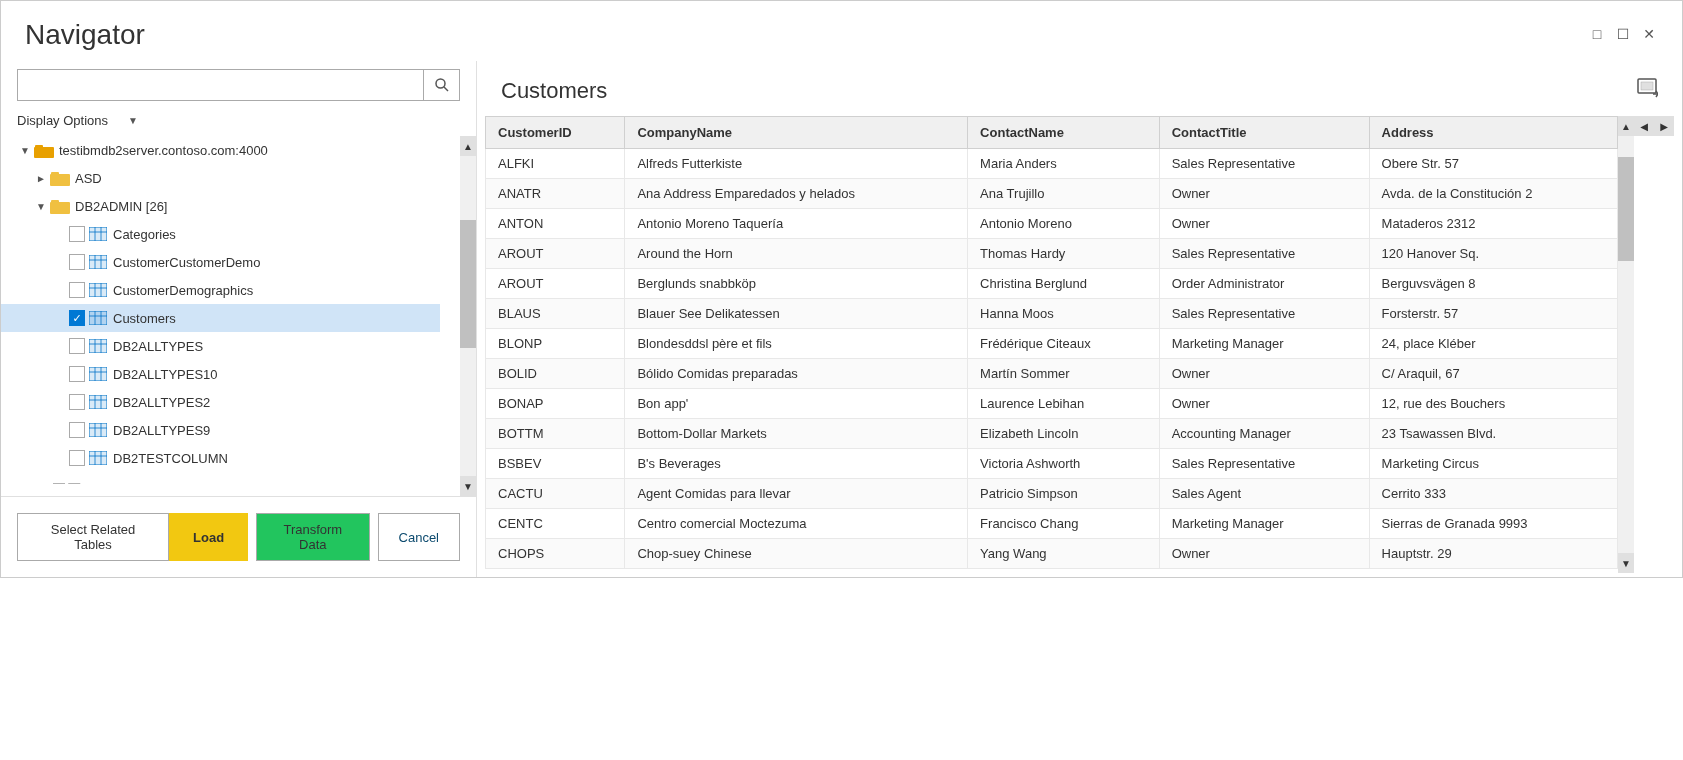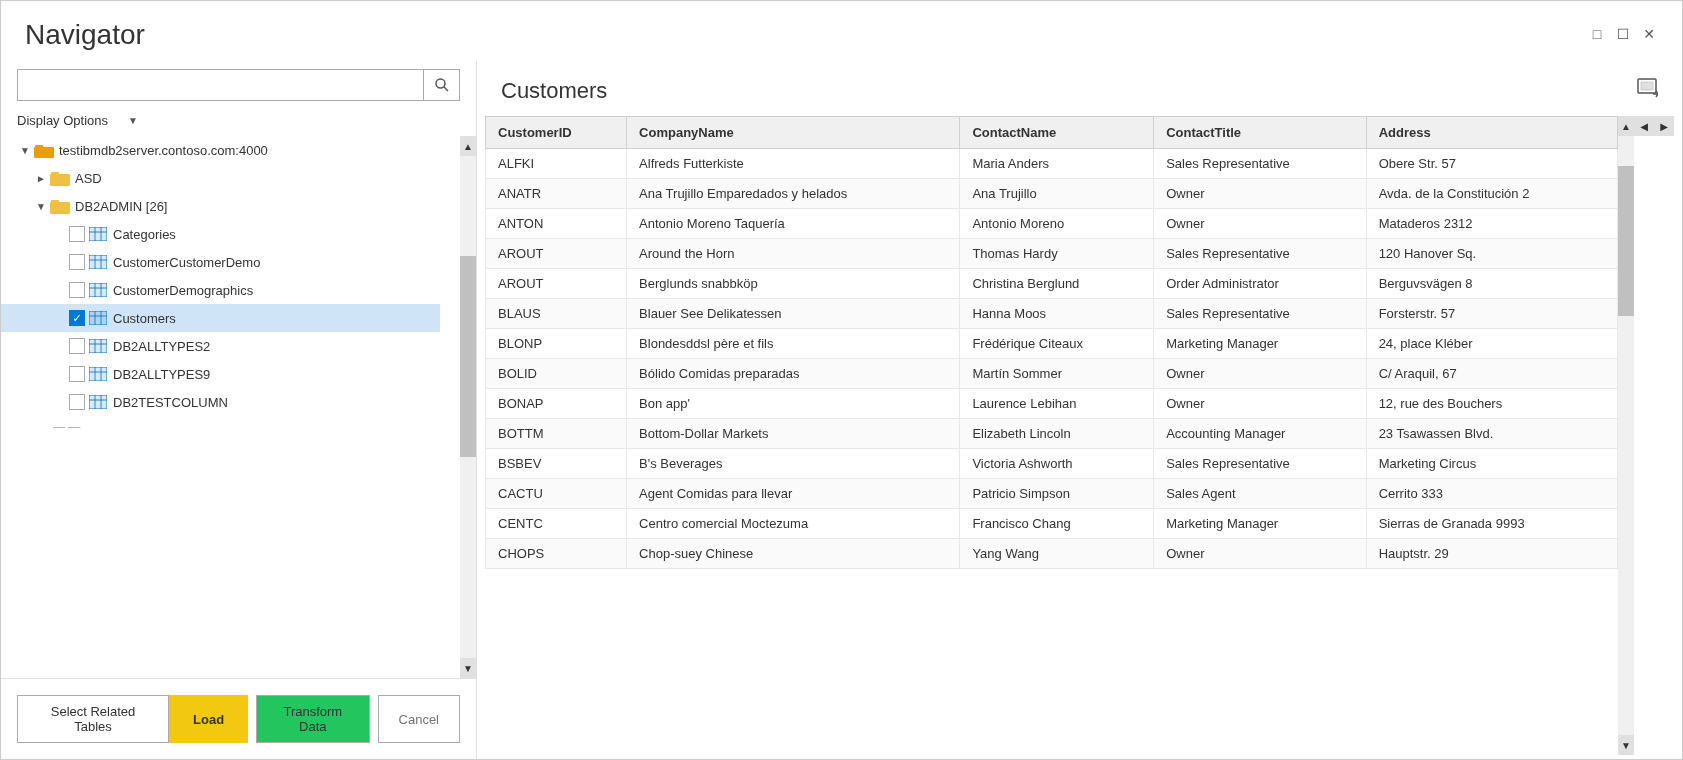--- a/index.html
+++ b/index.html
@@ -9,21 +9,21 @@
       background: #fff;
       color: #333;
       width: 1683px;
       height: 760px;
       overflow: hidden;
       position: relative;
     }
 
     .window {
       width: 1683px;
-      height: 760px;
+      height: 578px;
       background: #fff;
       border: 1px solid #ccc;
       display: flex;
       flex-direction: column;
     }
 
     .title-bar {
       display: flex;
       align-items: flex-start;
       justify-content: space-between;
@@ -238,21 +238,21 @@
       cursor: pointer;
       color: #333;
     }
 
     .btn-cancel {
       background: #fff;
       border: 1px solid #aaa;
       padding: 8px 20px;
       font-size: 13px;
       cursor: pointer;
-      color: #737373;
+      color: #0c4a6e;
     }
 
     
     .right-panel {
       flex: 1;
       display: flex;
       flex-direction: column;
       overflow: hidden;
       padding: 0;
     }
@@ -428,21 +428,49 @@
                 <rect x="0" y="0" width="18" height="14" rx="1" fill="#0072C6" opacity="0.15"></rect>
                 <rect x="0" y="0" width="18" height="14" rx="1" stroke="#0072C6" stroke-width="1"></rect>
                 <line x1="0" y1="5" x2="18" y2="5" stroke="#0072C6" stroke-width="0.8"></line>
                 <line x1="6" y1="0" x2="6" y2="14" stroke="#0072C6" stroke-width="0.8"></line>
                 <line x1="12" y1="0" x2="12" y2="14" stroke="#0072C6" stroke-width="0.8"></line>
               </svg>
             </span>
             <span class="node-label">Customers</span>
           </div>
 
-
+          <div class="tree-node tree-indent-3">
+            <span class="expand-arrow" style="visibility:hidden;">►</span>
+            <span class="checkbox"></span>
+            <span class="table-icon">
+              <svg width="18" height="14" viewBox="0 0 18 14" fill="none">
+                <rect x="0" y="0" width="18" height="14" rx="1" fill="#0072C6" opacity="0.15"></rect>
+                <rect x="0" y="0" width="18" height="14" rx="1" stroke="#0072C6" stroke-width="1"></rect>
+                <line x1="0" y1="5" x2="18" y2="5" stroke="#0072C6" stroke-width="0.8"></line>
+                <line x1="6" y1="0" x2="6" y2="14" stroke="#0072C6" stroke-width="0.8"></line>
+                <line x1="12" y1="0" x2="12" y2="14" stroke="#0072C6" stroke-width="0.8"></line>
+              </svg>
+            </span>
+            <span class="node-label">DB2ALLTYPES</span>
+          </div>
+
+          <div class="tree-node tree-indent-3">
+            <span class="expand-arrow" style="visibility:hidden;">►</span>
+            <span class="checkbox"></span>
+            <span class="table-icon">
+              <svg width="18" height="14" viewBox="0 0 18 14" fill="none">
+                <rect x="0" y="0" width="18" height="14" rx="1" fill="#0072C6" opacity="0.15"></rect>
+                <rect x="0" y="0" width="18" height="14" rx="1" stroke="#0072C6" stroke-width="1"></rect>
+                <line x1="0" y1="5" x2="18" y2="5" stroke="#0072C6" stroke-width="0.8"></line>
+                <line x1="6" y1="0" x2="6" y2="14" stroke="#0072C6" stroke-width="0.8"></line>
+                <line x1="12" y1="0" x2="12" y2="14" stroke="#0072C6" stroke-width="0.8"></line>
+              </svg>
+            </span>
+            <span class="node-label">DB2ALLTYPES10</span>
+          </div>
 
           <div class="tree-node tree-indent-3">
             <span class="expand-arrow" style="visibility:hidden;">►</span>
             <span class="checkbox"></span>
             <span class="table-icon">
               <svg width="18" height="14" viewBox="0 0 18 14" fill="none">
                 <rect x="0" y="0" width="18" height="14" rx="1" fill="#0072C6" opacity="0.15"></rect>
                 <rect x="0" y="0" width="18" height="14" rx="1" stroke="#0072C6" stroke-width="1"></rect>
                 <line x1="0" y1="5" x2="18" y2="5" stroke="#0072C6" stroke-width="0.8"></line>
                 <line x1="6" y1="0" x2="6" y2="14" stroke="#0072C6" stroke-width="0.8"></line>
@@ -533,21 +561,21 @@
               <tbody id="table-body">
               <tr>
                     <td>ALFKI</td>
                     <td>Alfreds Futterkiste</td>
                     <td>Maria Anders</td>
                     <td>Sales Representative</td>
                     <td>Obere Str. 57</td>
                   </tr>
                   <tr>
                     <td>ANATR</td>
-                    <td>Ana Trujillo Emparedados y helados</td>
+                    <td>Ana Address Emparedados y helados</td>
                     <td>Ana Trujillo</td>
                     <td>Owner</td>
                     <td>Avda. de la Constitución 2</td>
                   </tr>
                   <tr>
                     <td>ANTON</td>
                     <td>Antonio Moreno Taquería</td>
                     <td>Antonio Moreno</td>
                     <td>Owner</td>
                     <td>Mataderos 2312</td>

